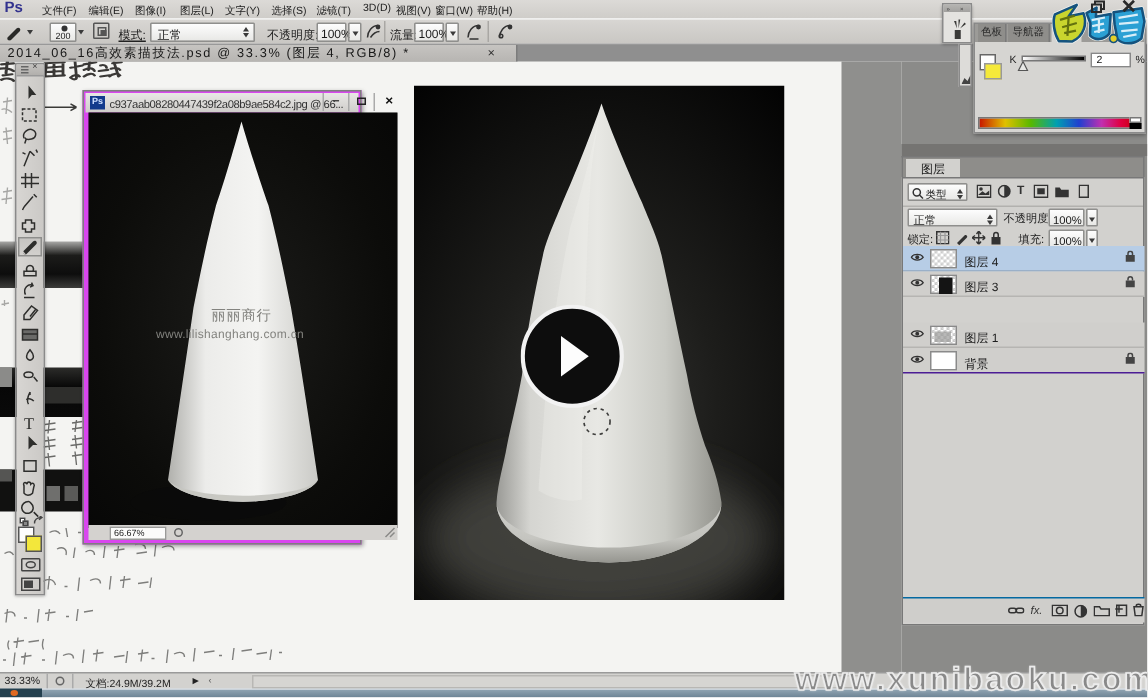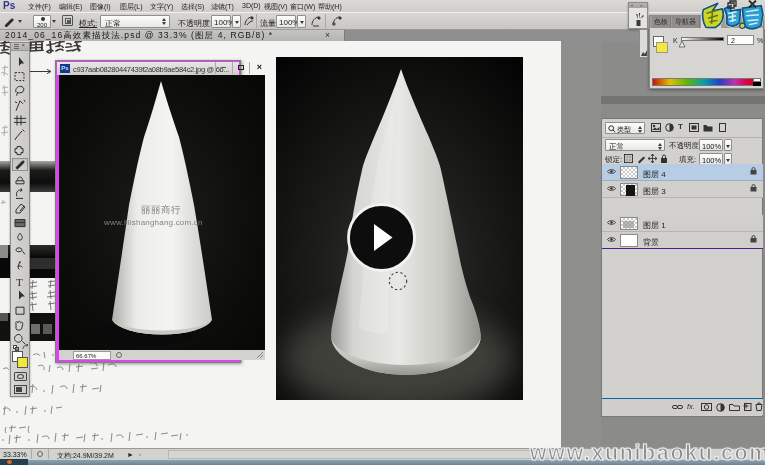--- a/index.html
+++ b/index.html
@@ -308,20 +308,23 @@
         </svg>
    <div class="abs" style="left:31px;top:21px;width:43px;height:4.5px;background:linear-gradient(90deg,#fff,#000);border:1px solid #777;"></div>
    <div class="abs" style="left:77px;top:19px;width:27px;height:10px;background:#fff;border:1px solid #888;font-size:7px;color:#111;padding:1px 0 0 3px;">2</div>
    <span class="abs" style="left:107px;top:21px;font-size:7px;color:#222;">%</span>
    <div class="abs" style="left:2px;top:62px;width:109px;height:8px;background:linear-gradient(90deg,#c81800,#e0c000 16%,#58b800 32%,#00a0b0 48%,#2040d0 62%,#c030b0 76%,#e00040 88%,#c00000);border:1px solid #777;"></div>
    <div class="abs" style="left:103px;top:62px;width:8px;height:4px;background:#fff;border:1px solid #777;"></div>
    <div class="abs" style="left:103px;top:66px;width:8px;height:4px;background:#000;"></div>
  </div>
 
  <div class="abs" style="left:0;top:55px;width:164px;height:8px;background:#757472;"></div>
+ <div class="abs" style="left:0;top:63px;width:162px;height:14px;background:#8e8d8a;border:1px solid #787878;border-bottom:none;">
+   <span class="abs" style="left:2px;top:1px;width:36px;height:13px;background:#d2d1ce;font-size:8px;color:#1a1a1a;text-align:center;line-height:13px;">图层</span>
+ </div>
 
  <div id="lpanel" class="abs" style="top:77px;height:299px;">
 
    <div class="ddl abs" style="left:3px;top:3px;width:40px;height:12px;">
           <svg class="abs" style="left:2px;top:2px;" width="8" height="8" viewBox="0 0 8 8">
             <circle cx="3.2" cy="3.2" r="2.4" fill="none" stroke="#333" stroke-width="1"></circle>
             <path d="M5,5 l2.3,2.3" stroke="#333" stroke-width="1"></path>
           </svg>
           <span class="abs" style="left:11px;top:2px;font-size:7px;">类型</span>
           <span class="tu" style="right:2px;top:2.5px;"></span>

